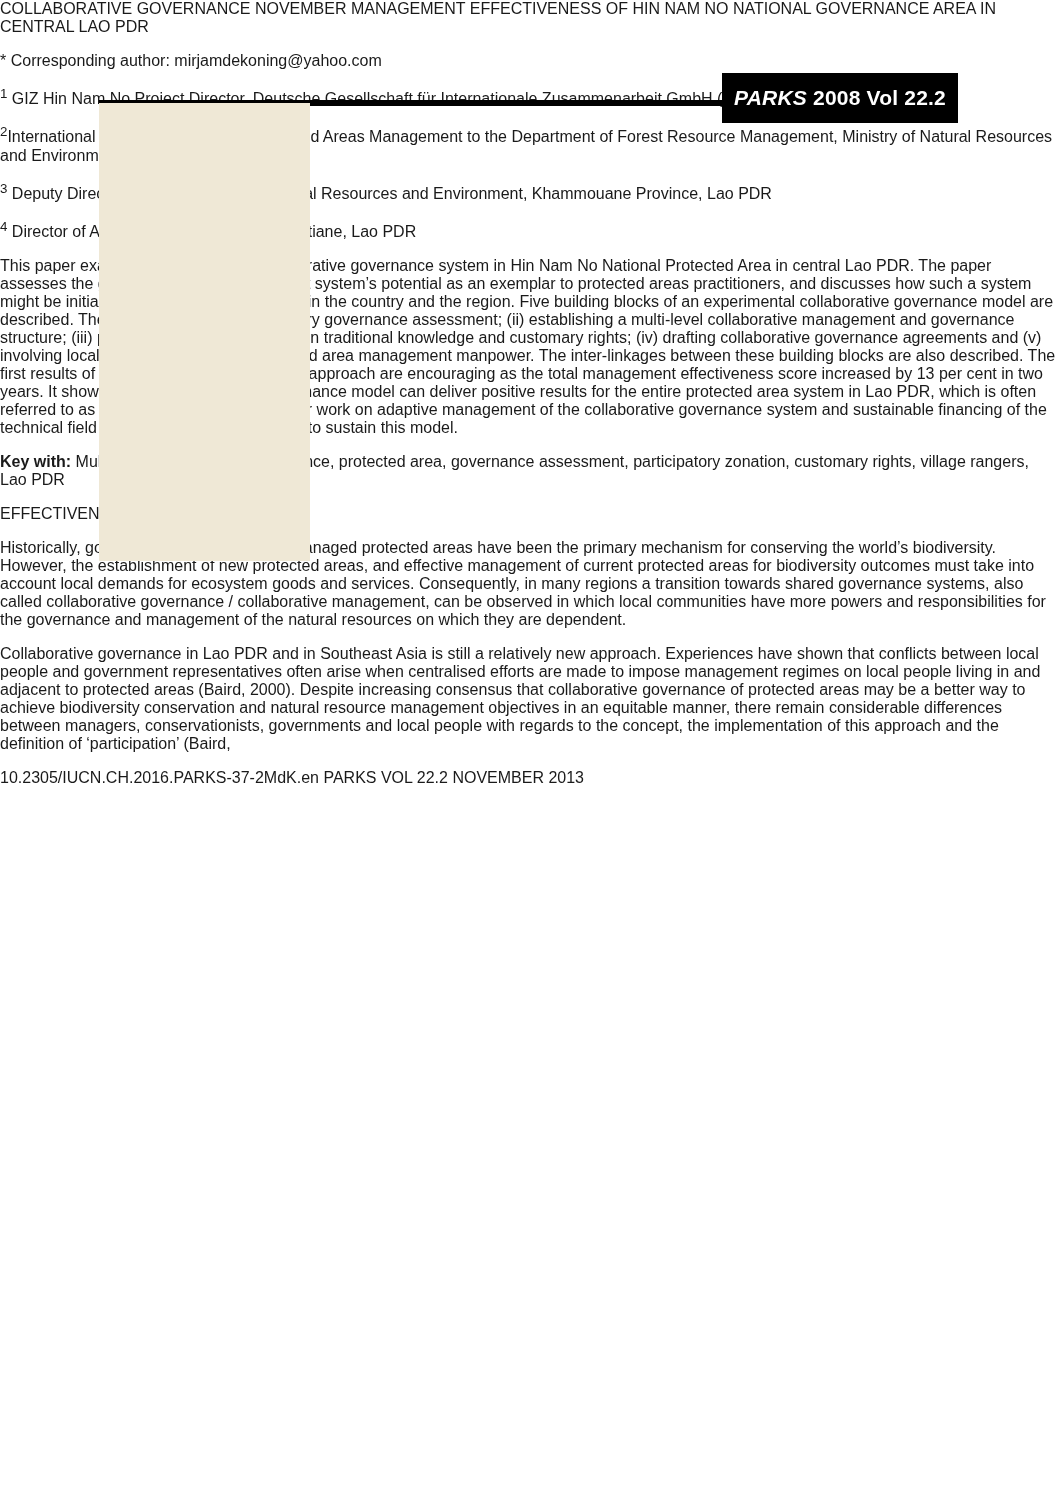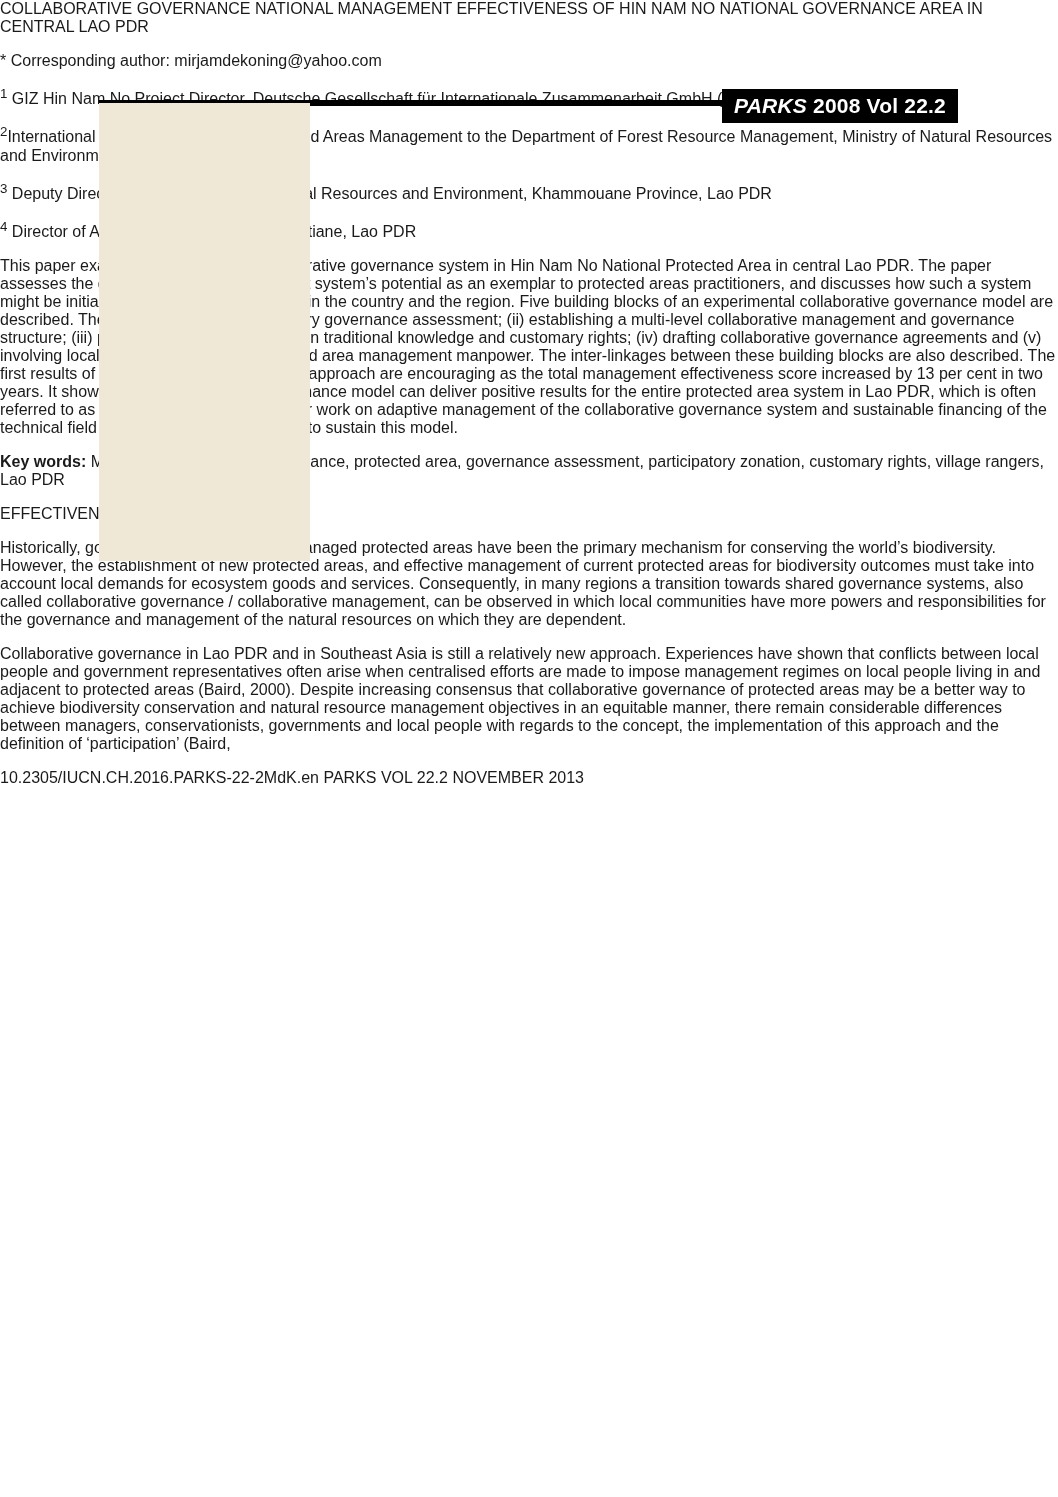--- a/index.html
+++ b/index.html
@@ -3,22 +3,22 @@
 <meta charset="utf-8">
 <style>
   html,body{margin:0;padding:0;}
   body{
     width:1058px;height:1497px;position:relative;background:#ffffff;
     font-family:"Liberation Sans",sans-serif;color:#1a1a1a;overflow:hidden;
   }
   
   .top-rule{position:absolute;left:99px;top:100px;width:859px;height:6px;background:#000;}
   .badge{
-    position:absolute;right:100px;top:89px;height:18px;background:#000;color:#fff;
-    display:flex;align-items:center;padding:8px 12px;font-size:21px;font-weight:700;
+    position:absolute;right:100px;top:73px;height:18px;background:#000;color:#fff;
+    display:flex;align-items:center;padding:16px 12px;font-size:21px;font-weight:700;
     letter-spacing:.2px;white-space:nowrap;
   }
   .badge .j{font-style:italic;margin-right:6px;}
   
   .photo{position:absolute;left:99px;top:103px;width:211px;height:458px;overflow:hidden;background:#efe8d6;}
   .photo *{position:absolute;}
   .ph-roof{left:0;top:0;width:100%;height:72px;
     background:repeating-linear-gradient(90deg,#d8d0bd 0 9px,#b3a archivo;}
   .ph-roof{background:repeating-linear-gradient(90deg,#d8d0bd 0 9px,#b0a68f 9px 13px,#e4dcc8 13px 21px);}
   .ph-roofedge{left:0;top:52px;width:100%;height:20px;
@@ -122,49 +122,49 @@
   <div class="ph-strap"></div>
   <div class="ph-jacket"></div>
   <div class="ph-arm"></div>
   <div class="ph-head-c"></div>
   <div class="ph-table"></div>
   <div class="ph-scribble"></div>
 </div>
 
 <div class="head-block">
   <div class="title">
-    <span>COLLABORATIVE GOVERNANCE NATIONAL</span>
+    <span>COLLABORATIVE GOVERNANCE NOVEMBER</span>
     <span>MANAGEMENT EFFECTIVENESS OF HIN NAM</span>
     <span>NO NATIONAL GOVERNANCE AREA IN CENTRAL</span>
     <span>LAO PDR</span>
   </div>
   <p class="corresponding">* Corresponding author: mirjamdekoning@yahoo.com</p>
   <div class="affiliations">
     <p><sup>1</sup><span> GIZ Hin Nam No Project Director, Deutsche Gesellschaft für Internationale Zusammenarbeit GmbH (GIZ)</span></p>
     <p><sup>2</sup><span>International Technical Adviser for Protected Areas Management to the Department of Forest Resource Management, Ministry of Natural Resources and Environment, Vientiane, Lao PDR</span></p>
     <p><sup>3</sup><span> Deputy Director Provincial Office of Natural Resources and Environment, Khammouane Province, Lao PDR</span></p>
     <p><sup>4</sup><span> Director of Agro Forestry Consultant, Vientiane, Lao PDR</span></p>
   </div>
 </div>
 
 <div class="divider"></div>
 
 <div class="abstract">
   <p class="body">This paper examines the multi-level collaborative governance system in Hin Nam No National Protected Area in central Lao PDR. The paper assesses the governance and management system’s potential as an exemplar to protected areas practitioners, and discusses how such a system might be initiated and replicated elsewhere in the country and the region. Five building blocks of an experimental collaborative governance model are described. These comprise: (i) a participatory governance assessment; (ii) establishing a multi-level collaborative management and governance structure; (iii) participatory zonation based on traditional knowledge and customary rights; (iv) drafting collaborative governance agreements and (v) involving local people as additional protected area management manpower. The inter-linkages between these building blocks are also described. The first results of the collaborative governance approach are encouraging as the total management effectiveness score increased by 13 per cent in two years. It shows that the collaborative governance model can deliver positive results for the entire protected area system in Lao PDR, which is often referred to as a ‘paper park system’. Further work on adaptive management of the collaborative governance system and sustainable financing of the technical field programmes will be required to sustain this model.</p>
 </div>
 
-<p class="keywords"><b>Key words:</b><span> Multi-level collaborative governance, protected area, governance assessment, participatory zonation, customary rights, village rangers, Lao PDR</span></p>
+<p class="keywords"><b>Key with:</b><span> Multi-level collaborative governance, protected area, governance assessment, participatory zonation, customary rights, village rangers, Lao PDR</span></p>
 
 <div class="columns">
   <div class="col col-left">
     <p class="sec-head">EFFECTIVENESS</p>
     <p class="body">Historically, government established and managed protected areas have been the primary mechanism for conserving the world’s biodiversity. However, the establishment of new protected areas, and effective management of current protected areas for biodiversity outcomes must take into account local demands for ecosystem goods and services. Consequently, in many regions a transition towards shared governance systems, also called collaborative governance / collaborative management, can be observed in which local communities have more powers and responsibilities for the governance and management of the natural resources on which they are dependent.</p>
   </div>
   <div class="col col-right">
     <p class="body">Collaborative governance in Lao PDR and in Southeast Asia is still a relatively new approach. Experiences have shown that conflicts between local people and government representatives often arise when centralised efforts are made to impose management regimes on local people living in and adjacent to protected areas (Baird, 2000). Despite increasing consensus that collaborative governance of protected areas may be a better way to achieve biodiversity conservation and natural resource management objectives in an equitable manner, there remain considerable differences between managers, conservationists, governments and local people with regards to the concept, the implementation of this approach and the definition of ‘participation’ (Baird,</p>
   </div>
 </div>
 
 <div class="foot-rule"></div>
 <div class="footer">
-  <span class="left">10.2305/IUCN.CH.2016.PARKS-22-2MdK.en</span>
+  <span class="left">10.2305/IUCN.CH.2016.PARKS-37-2MdK.en</span>
   <span class="right">PARKS VOL 22.2 NOVEMBER 2013</span>
 </div>
 
 </body></html>

